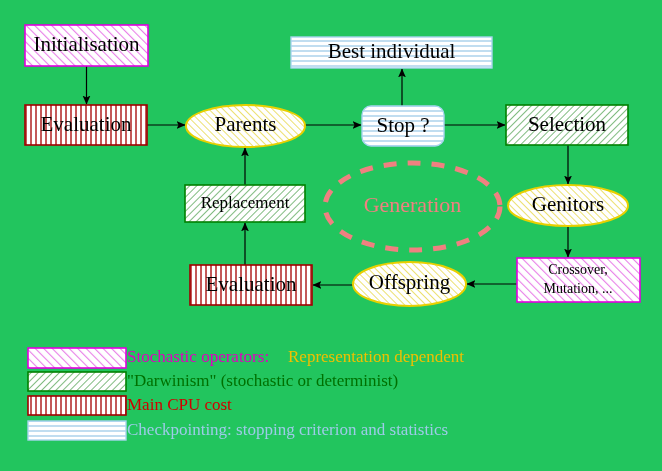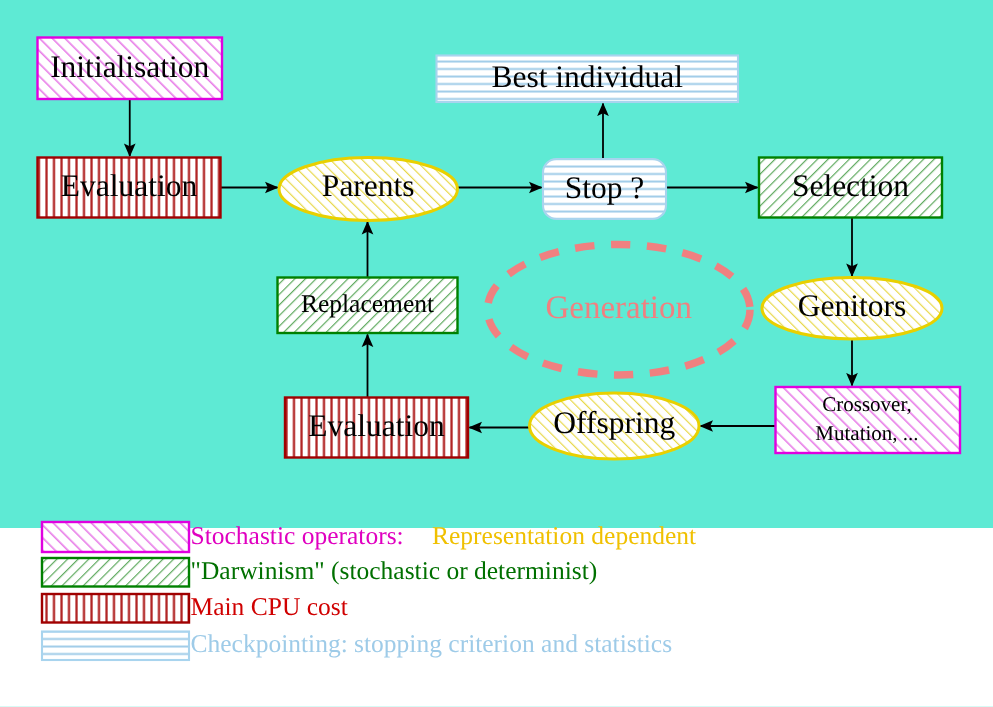--- a/index.html
+++ b/index.html
@@ -9,22 +9,22 @@
   }
   body {
     width: 662px;
     height: 471px;
     overflow: hidden;
     font-family: "Liberation Serif", serif;
   }
   #diagram-root {
     position: relative;
     width: 662px;
-    height: 352px;
-    background: #5eead4;
+    height: 471px;
+    background: #22c55e;
   }
   svg#flow {
     position: absolute;
     left: 0;
     top: 0;
     width: 662px;
     height: 471px;
     display: block;
   }
   .node-label {

